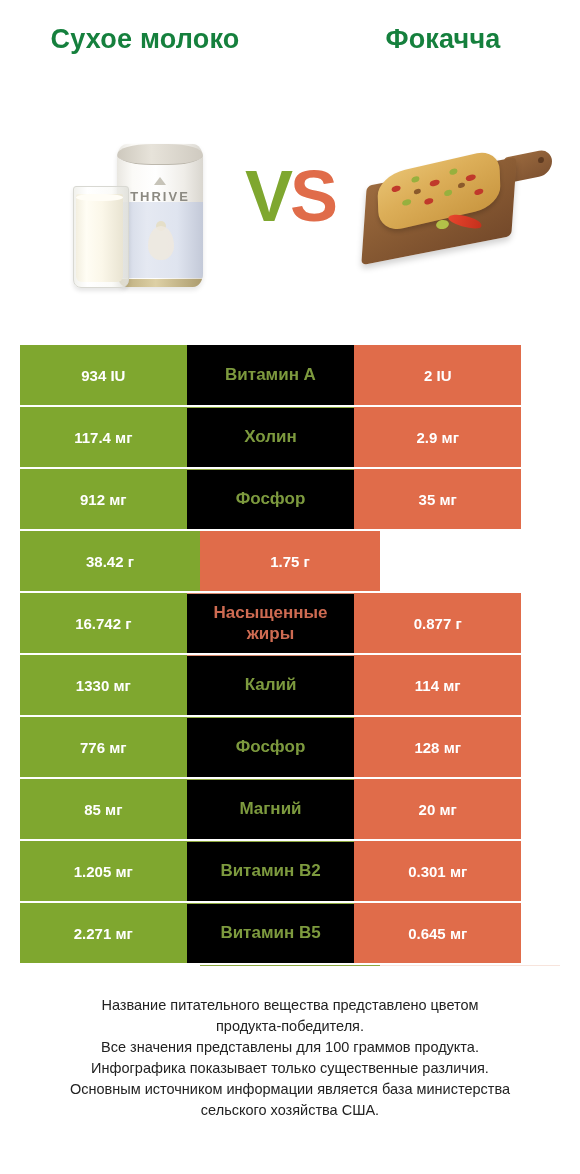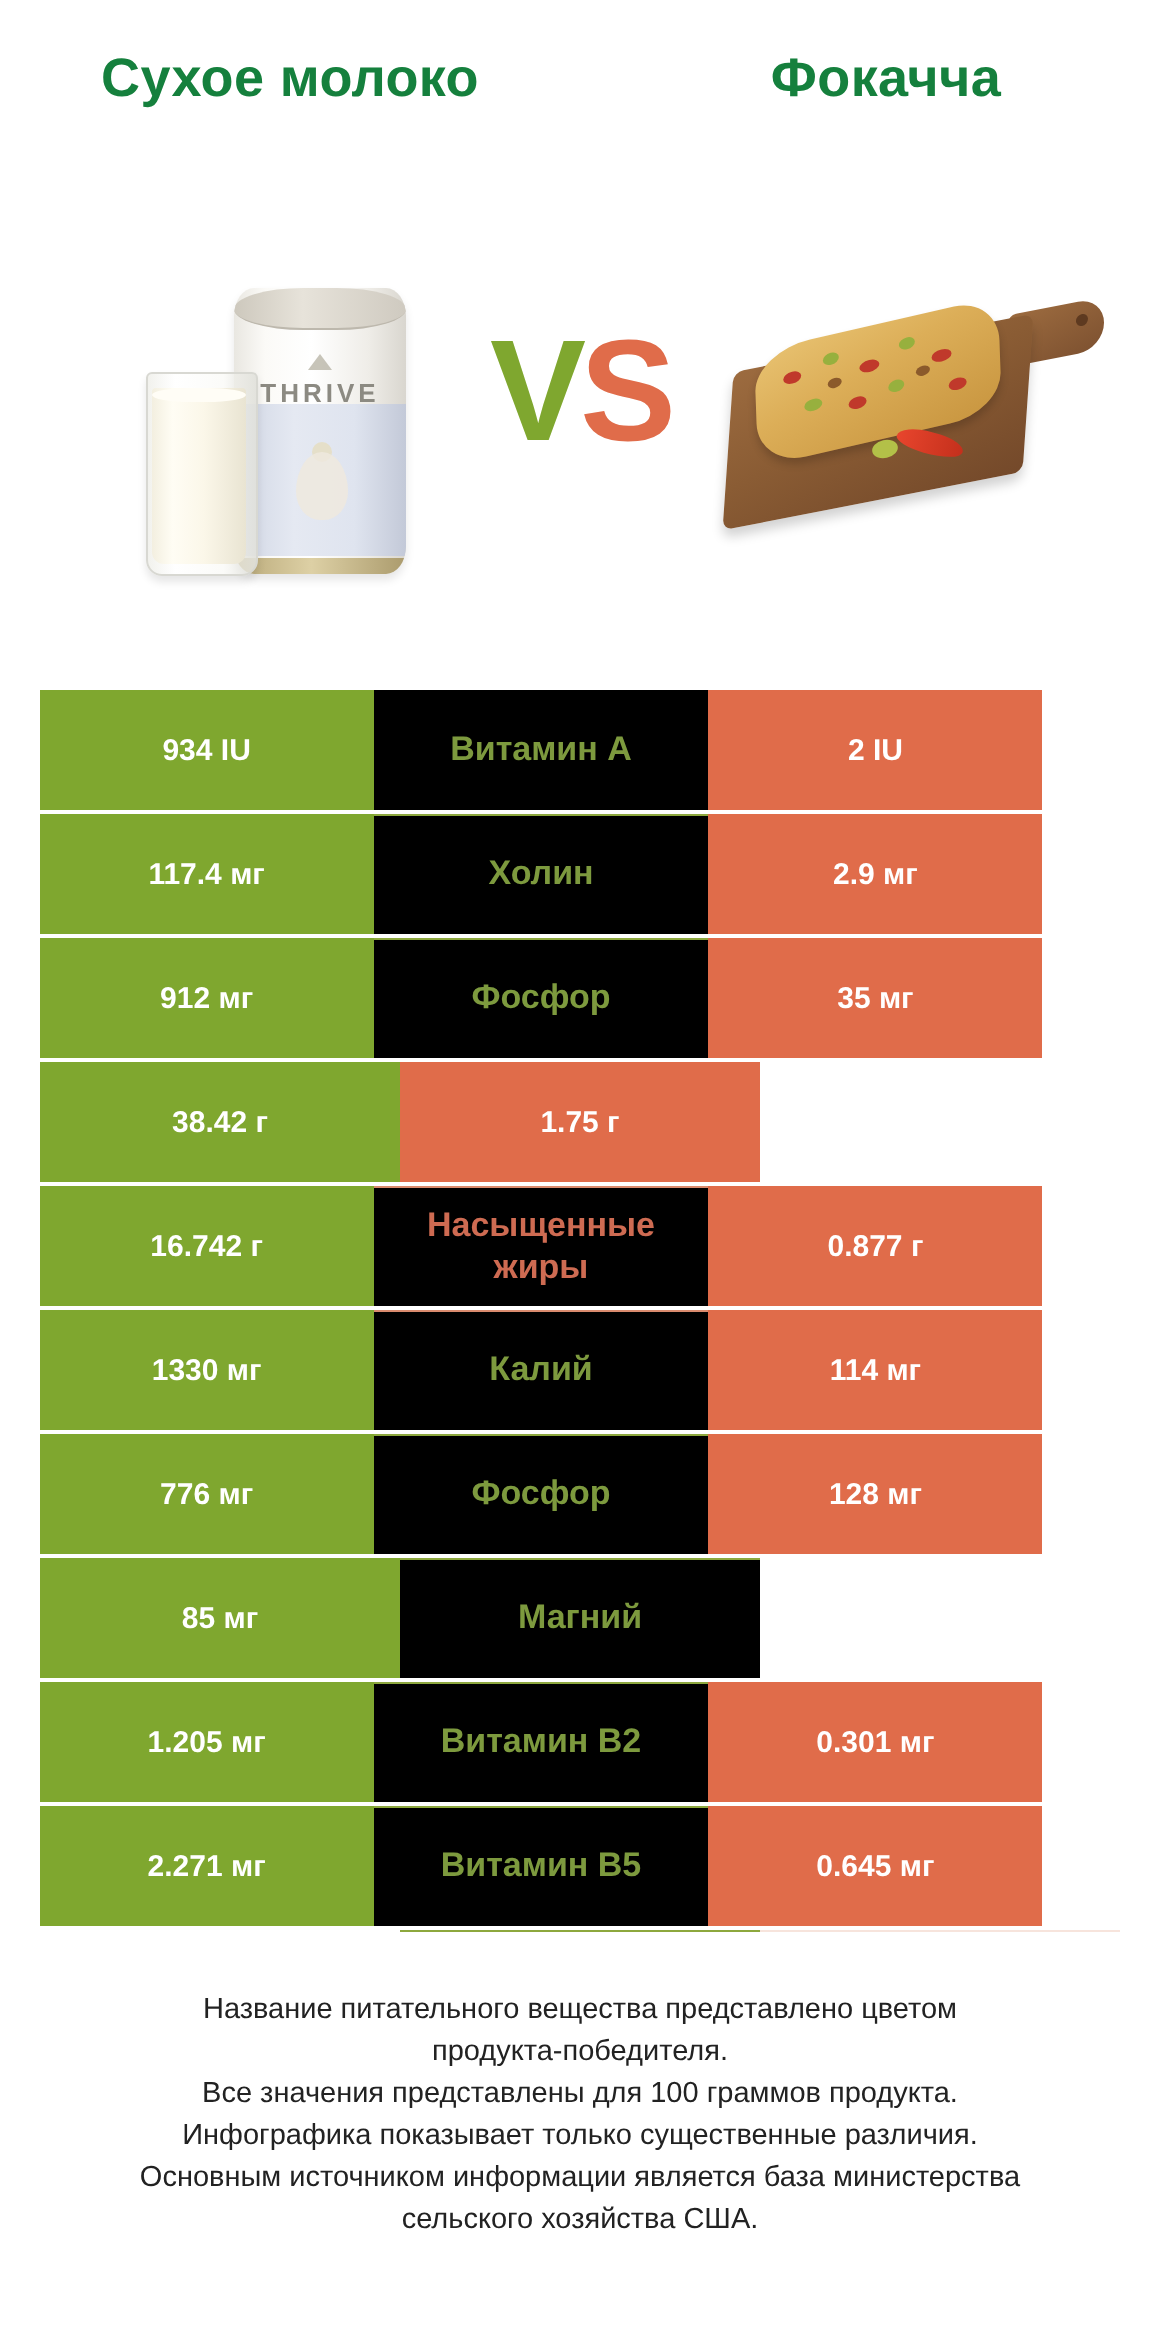--- a/index.html
+++ b/index.html
@@ -410,20 +410,21 @@
         <span class="label-green">Фосфор</span>
       </div>
     <div class="cell cell-right">128 мг</div>
   </div>
 
   <div class="row sep-green">
     <div class="cell cell-left">85 мг</div>
     <div class="cell cell-mid">
         <span class="label-green">Магний</span>
       </div>
+    <div class="cell cell-right">20 мг</div>
   </div>
 
   <div class="row sep-green">
     <div class="cell cell-left">1.205 мг</div>
     <div class="cell cell-mid">
         <span class="label-green">Витамин B2</span>
       </div>
     <div class="cell cell-right">0.301 мг</div>
   </div>
 

